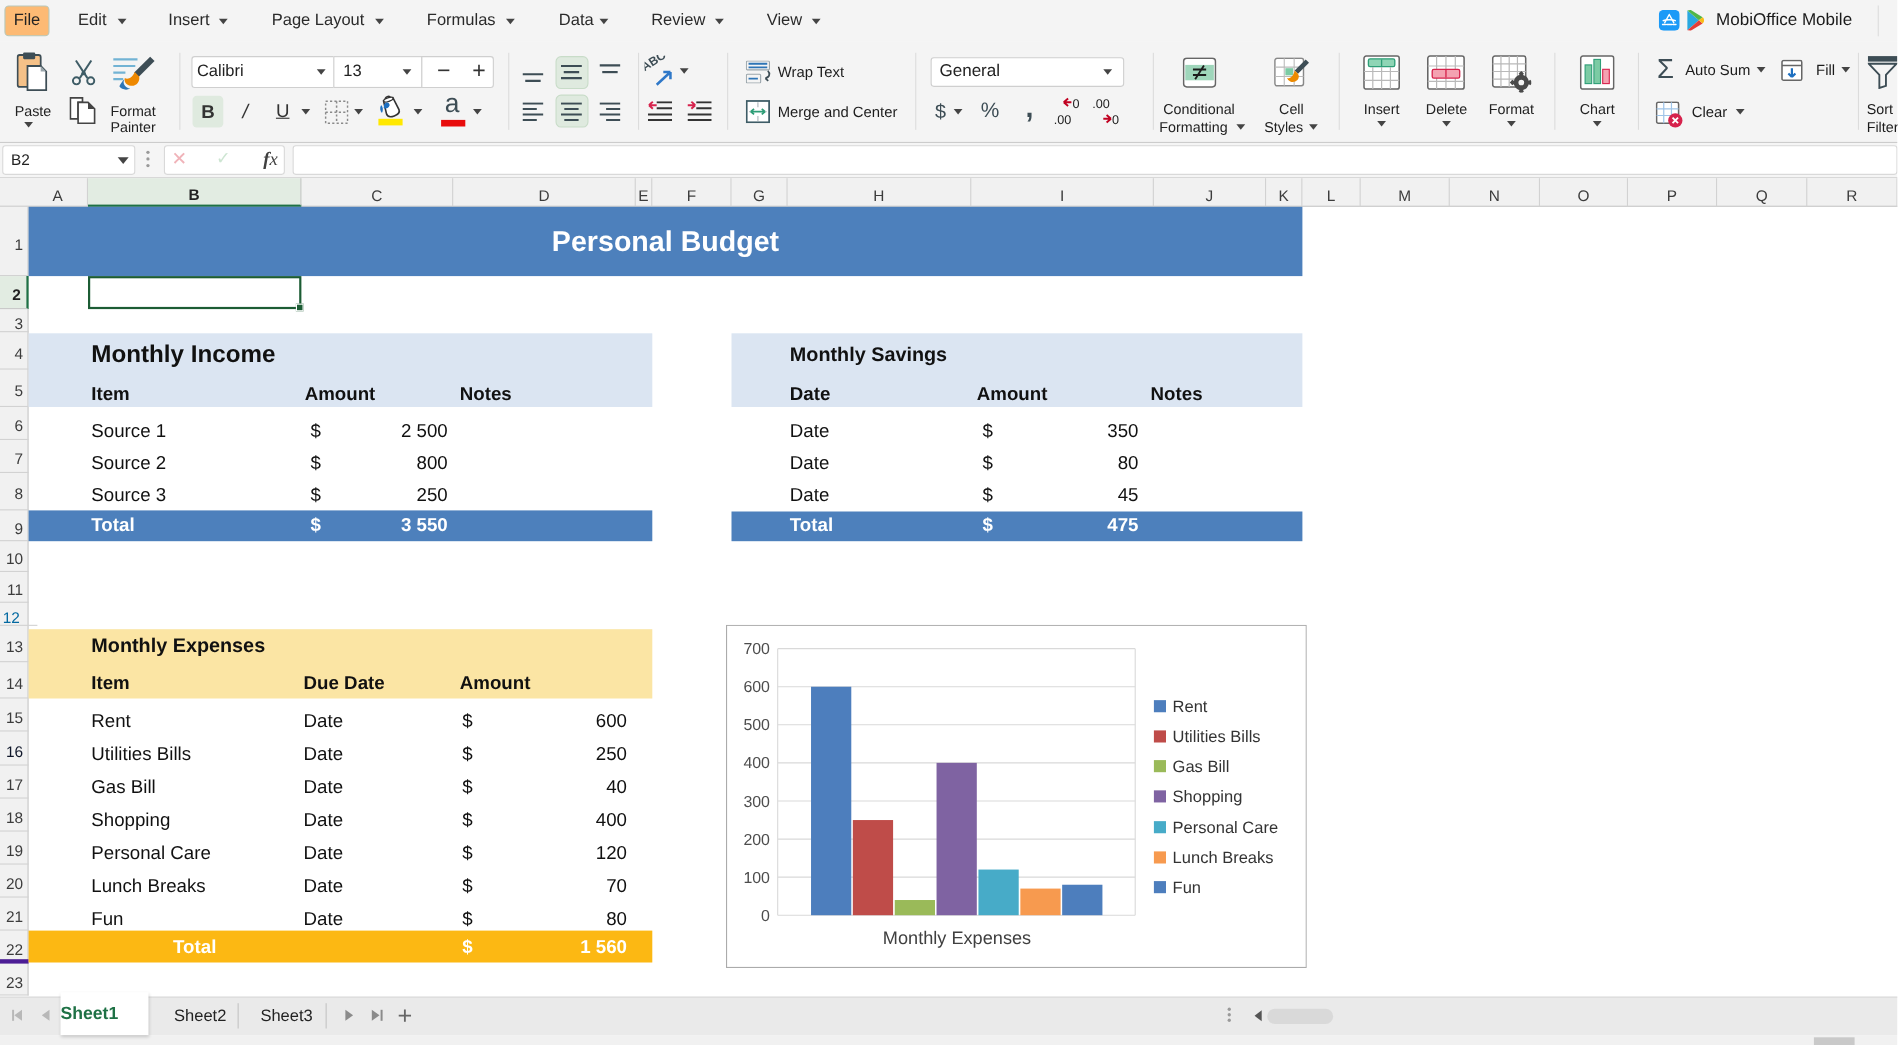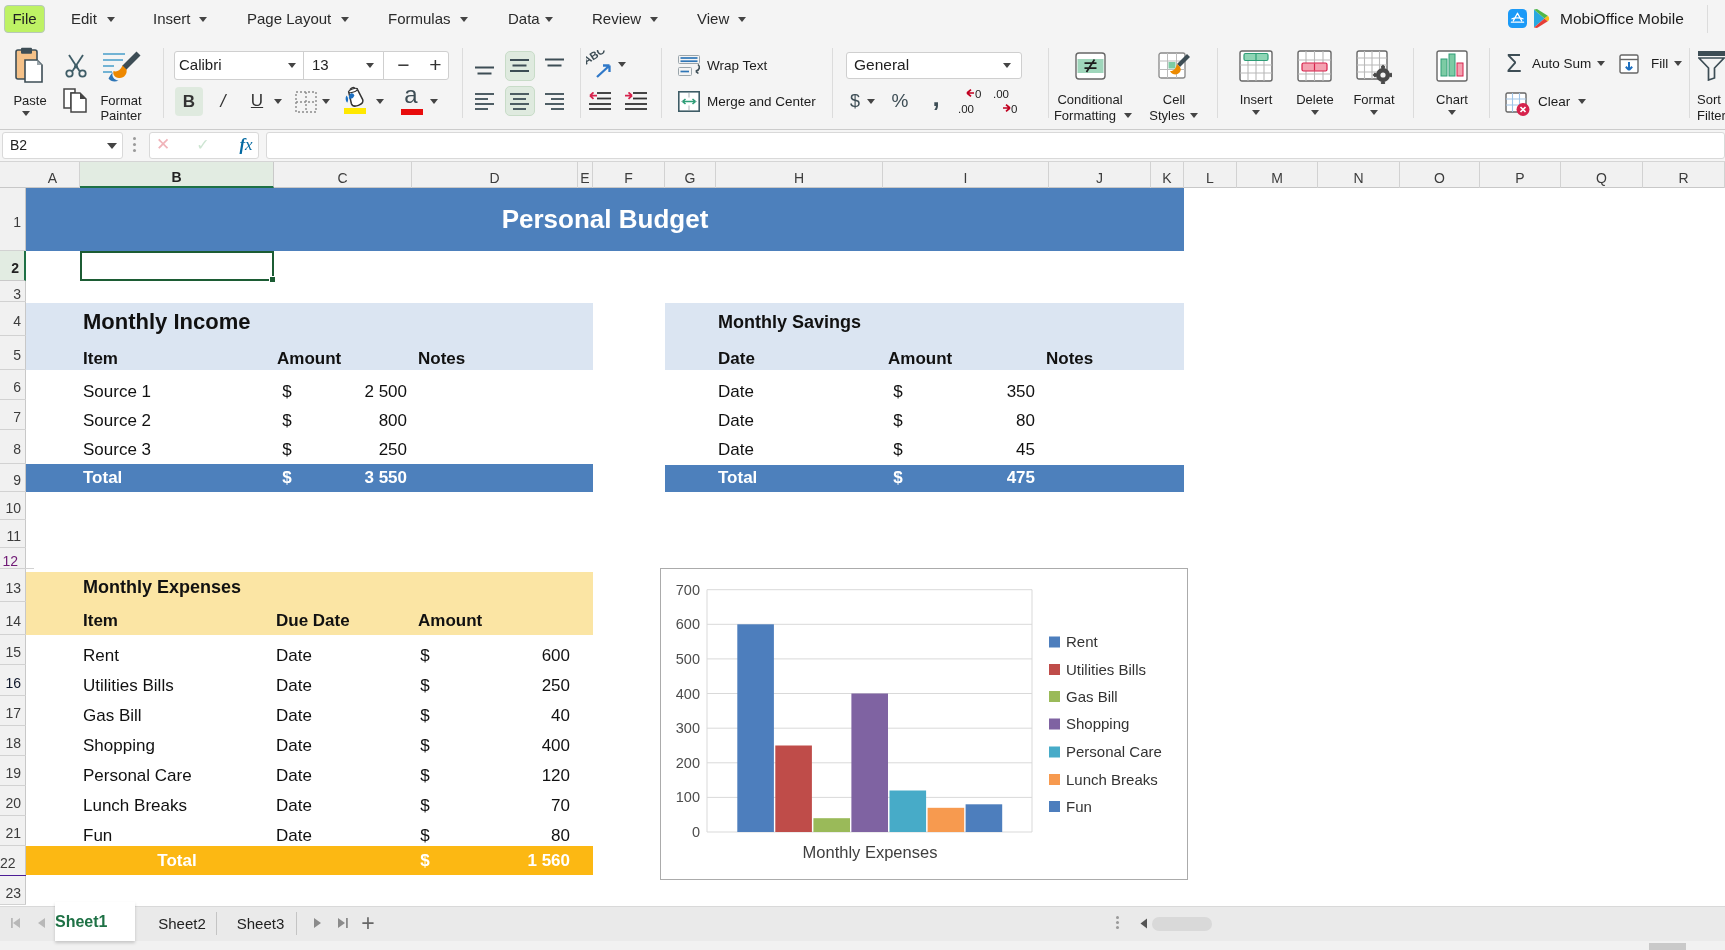--- a/index.html
+++ b/index.html
@@ -10,21 +10,21 @@
 .lbl { position:absolute; font-size:12px; color:#222; text-align:center; }
 .car { display:inline-block; width:0; height:0; border-left:4px solid transparent; border-right:4px solid transparent; border-top:5px solid #444; vertical-align:middle; }
 .menu-item { position:absolute; top:0; height:38px; line-height:38px; font-size:15px; color:#2a2a2a; }
 svg { display:block; }
 .num { text-align:right; }
 </style>
 </head>
 <body>
 
 <div class="abs" id="menubar" style="left:0;top:0;width:1725px;height:38px;background:#f4f4f4;"></div>
-<div class="abs" style="left:4px;top:5px;width:41px;height:28px;background:#bef264;border:1px solid #b7c8bb;border-radius:4px;font-size:15px;color:#222;text-align:center;line-height:26px;">File</div>
+<div class="abs" style="left:4px;top:5px;width:41px;height:28px;background:#fdba74;border:1px solid #b7c8bb;border-radius:4px;font-size:15px;color:#222;text-align:center;line-height:26px;">File</div>
 <div class="menu-item" style="left:71px;">Edit</div>
 <div class="abs car" style="left:107px;top:17px;"></div>
 <div class="menu-item" style="left:153px;">Insert</div>
 <div class="abs car" style="left:199px;top:17px;"></div>
 <div class="menu-item" style="left:247px;">Page Layout</div>
 <div class="abs car" style="left:341px;top:17px;"></div>
 <div class="menu-item" style="left:388px;">Formulas</div>
 <div class="abs car" style="left:460px;top:17px;"></div>
 <div class="menu-item" style="left:508px;">Data</div>
 <div class="abs car" style="left:545px;top:17px;"></div>
@@ -327,21 +327,21 @@
 </div>
 
 <div class="abs" style="left:0;top:130px;width:1725px;height:32px;background:#f5f5f5;border-bottom:1px solid #d5d5d5;"></div>
 <div class="abs" style="left:2px;top:132px;width:121px;height:27px;background:#fff;border:1px solid #d9d9d9;border-radius:3px;"></div>
 <div class="abs" style="left:10px;top:132px;height:27px;line-height:27px;font-size:14px;color:#222;">B2</div>
 <div class="abs" style="left:107px;top:143px;width:0;height:0;border-left:5px solid transparent;border-right:5px solid transparent;border-top:6px solid #444;"></div>
 <div class="abs" style="left:133px;top:137px;width:3px;height:3px;background:#9a9a9a;border-radius:50%;box-shadow:0 6px 0 #9a9a9a, 0 12px 0 #9a9a9a;"></div>
 <div class="abs" style="left:149px;top:132px;width:110px;height:27px;background:#fff;border:1px solid #d9d9d9;border-radius:3px;"></div>
 <div class="abs" style="left:155px;top:132px;width:16px;height:27px;line-height:26px;font-size:17px;color:#f0b3b9;text-align:center;">✕</div>
 <div class="abs" style="left:195px;top:132px;width:16px;height:27px;line-height:26px;font-size:16px;color:#cde5d2;text-align:center;">✓</div>
-<div class="abs" style="left:234px;top:132px;width:24px;height:27px;line-height:26px;font-size:17px;color:#0369a1;text-align:center;font-style:italic;font-family:'Liberation Serif',serif;"><b>f</b>x</div>
+<div class="abs" style="left:234px;top:132px;width:24px;height:27px;line-height:26px;font-size:17px;color:#404040;text-align:center;font-style:italic;font-family:'Liberation Serif',serif;"><b>f</b>x</div>
 <div class="abs" style="left:266px;top:132px;width:1459px;height:27px;background:#fff;border:1px solid #d9d9d9;border-radius:3px;"></div>
 
 <div class="abs" id="colheaders" style="left:0;top:162px;width:1725px;height:26px;background:#f1f1f1;border-bottom:1px solid #c8c8c8;"></div>
 <div id="colh">
 <div class="abs" style="left:26px;top:162px;width:54px;height:26px;border-right:1px solid #d2d2d2;line-height:32px;text-align:center;font-size:14px;color:#3c3c3c;">A</div>
 <div class="abs" style="left:80px;top:162px;width:194px;height:26px;background:#e2ece2;border-right:1px solid #c9c9c9;border-bottom:2px solid #1e7145;line-height:30px;text-align:center;font-size:14px;font-weight:bold;color:#222;">B</div>
 <div class="abs" style="left:274px;top:162px;width:138px;height:26px;border-right:1px solid #d2d2d2;line-height:32px;text-align:center;font-size:14px;color:#3c3c3c;">C</div>
 <div class="abs" style="left:412px;top:162px;width:166px;height:26px;border-right:1px solid #d2d2d2;line-height:32px;text-align:center;font-size:14px;color:#3c3c3c;">D</div>
 <div class="abs" style="left:578px;top:162px;width:15px;height:26px;border-right:1px solid #d2d2d2;line-height:32px;text-align:center;font-size:14px;color:#3c3c3c;">E</div>
 <div class="abs" style="left:593px;top:162px;width:72px;height:26px;border-right:1px solid #d2d2d2;line-height:32px;text-align:center;font-size:14px;color:#3c3c3c;">F</div>
@@ -365,31 +365,31 @@
 <div class="abs" style="left:0;top:251px;width:26px;height:30px;background:#e2ece2;border-bottom:1px solid #c9c9c9;border-right:2px solid #1e7145;text-align:right;padding-right:5px;line-height:35px;font-size:14px;font-weight:bold;color:#222;">2</div>
 <div class="abs" style="left:0;top:281px;width:26px;height:21px;border-bottom:1px solid #d2d2d2;text-align:right;padding-right:5px;line-height:26px;font-size:14px;color:#3c3c3c;">3</div>
 <div class="abs" style="left:0;top:302px;width:26px;height:34px;border-bottom:1px solid #d2d2d2;text-align:right;padding-right:5px;line-height:39px;font-size:14px;color:#3c3c3c;">4</div>
 <div class="abs" style="left:0;top:336px;width:26px;height:34px;border-bottom:1px solid #d2d2d2;text-align:right;padding-right:5px;line-height:39px;font-size:14px;color:#3c3c3c;">5</div>
 <div class="abs" style="left:0;top:370px;width:26px;height:30px;border-bottom:1px solid #d2d2d2;text-align:right;padding-right:5px;line-height:35px;font-size:14px;color:#3c3c3c;">6</div>
 <div class="abs" style="left:0;top:400px;width:26px;height:30px;border-bottom:1px solid #d2d2d2;text-align:right;padding-right:5px;line-height:35px;font-size:14px;color:#3c3c3c;">7</div>
 <div class="abs" style="left:0;top:430px;width:26px;height:34px;border-bottom:1px solid #d2d2d2;text-align:right;padding-right:5px;line-height:39px;font-size:14px;color:#3c3c3c;">8</div>
 <div class="abs" style="left:0;top:464px;width:26px;height:28px;border-bottom:1px solid #d2d2d2;text-align:right;padding-right:5px;line-height:33px;font-size:14px;color:#3c3c3c;">9</div>
 <div class="abs" style="left:0;top:492px;width:26px;height:28px;border-bottom:1px solid #d2d2d2;text-align:right;padding-right:5px;line-height:33px;font-size:14px;color:#3c3c3c;">10</div>
 <div class="abs" style="left:0;top:520px;width:26px;height:28px;border-bottom:1px solid #d2d2d2;text-align:right;padding-right:5px;line-height:33px;font-size:14px;color:#3c3c3c;">11</div>
-<div class="abs" style="left:0;top:548px;width:34px;height:21px;border-bottom:1px solid #d2d2d2;text-align:right;padding-right:16px;line-height:26px;font-size:14px;color:#701a75;">12</div>
+<div class="abs" style="left:0;top:548px;width:34px;height:21px;border-bottom:1px solid #d2d2d2;text-align:right;padding-right:16px;line-height:26px;font-size:14px;color:#0369a1;">12</div>
 <div class="abs" style="left:0;top:569px;width:26px;height:33px;border-bottom:1px solid #d2d2d2;text-align:right;padding-right:5px;line-height:38px;font-size:14px;color:#3c3c3c;">13</div>
 <div class="abs" style="left:0;top:602px;width:26px;height:33px;border-bottom:1px solid #d2d2d2;text-align:right;padding-right:5px;line-height:38px;font-size:14px;color:#3c3c3c;">14</div>
 <div class="abs" style="left:0;top:635px;width:26px;height:30px;border-bottom:1px solid #d2d2d2;text-align:right;padding-right:5px;line-height:35px;font-size:14px;color:#3c3c3c;">15</div>
 <div class="abs" style="left:0;top:665px;width:26px;height:31px;border-bottom:1px solid #d2d2d2;text-align:right;padding-right:5px;line-height:36px;font-size:14px;color:#0f172a;">16</div>
 <div class="abs" style="left:0;top:696px;width:26px;height:30px;border-bottom:1px solid #d2d2d2;text-align:right;padding-right:5px;line-height:35px;font-size:14px;color:#3c3c3c;">17</div>
 <div class="abs" style="left:0;top:726px;width:26px;height:30px;border-bottom:1px solid #d2d2d2;text-align:right;padding-right:5px;line-height:35px;font-size:14px;color:#3c3c3c;">18</div>
 <div class="abs" style="left:0;top:756px;width:26px;height:30px;border-bottom:1px solid #d2d2d2;text-align:right;padding-right:5px;line-height:35px;font-size:14px;color:#3c3c3c;">19</div>
 <div class="abs" style="left:0;top:786px;width:26px;height:30px;border-bottom:1px solid #d2d2d2;text-align:right;padding-right:5px;line-height:35px;font-size:14px;color:#3c3c3c;">20</div>
 <div class="abs" style="left:0;top:816px;width:26px;height:30px;border-bottom:1px solid #d2d2d2;text-align:right;padding-right:5px;line-height:35px;font-size:14px;color:#3c3c3c;">21</div>
-<div class="abs" style="left:0;top:846px;width:26px;height:30px;border-bottom:1px solid #4c1d95;padding-right:5px;line-height:35px;font-size:14px;color:#3c3c3c;">22</div>
+<div class="abs" style="left:0;top:846px;width:26px;height:30px;border-bottom:4px solid #4c1d95;text-align:right;padding-right:5px;line-height:35px;font-size:14px;color:#3c3c3c;">22</div>
 <div class="abs" style="left:0;top:876px;width:26px;height:29px;border-bottom:1px solid #d2d2d2;text-align:right;padding-right:5px;line-height:34px;font-size:14px;color:#3c3c3c;">23</div>
 </div>
 
 <div id="grid">
 <style>
 .ct { position:absolute; font-size:17px; color:#111; height:22px; line-height:22px; white-space:nowrap; }
 .cb { font-weight:bold; }
 .cw { color:#fff; }
 </style>
 

